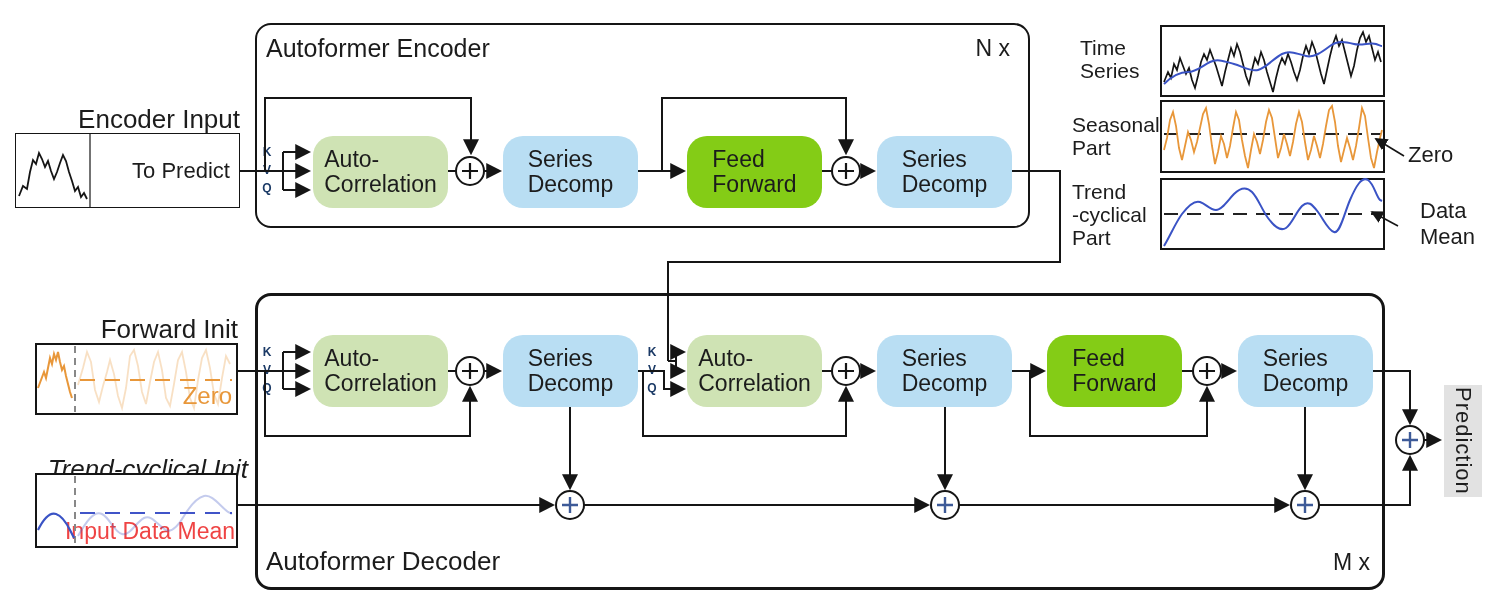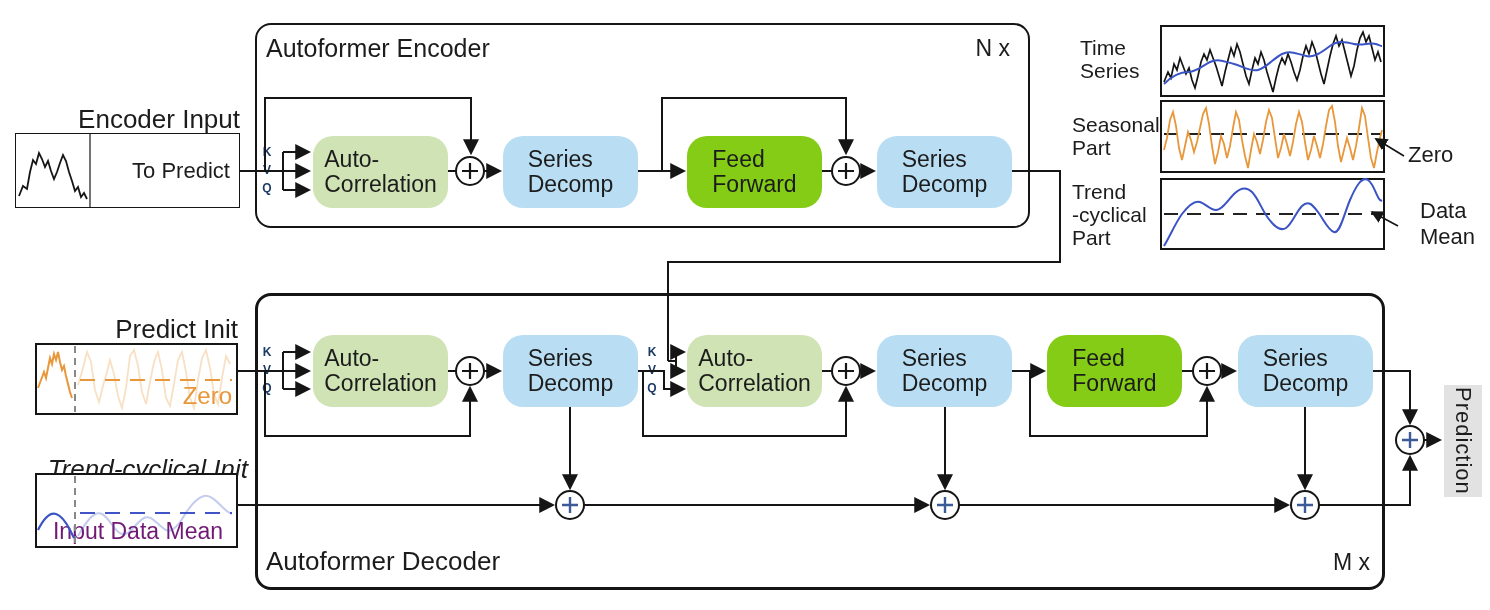--- a/index.html
+++ b/index.html
@@ -88,27 +88,27 @@
 Series</div>
   <div class="panellabel" style="left:1072px;top:113px;width:86px;">Seasonal
 Part</div>
   <div class="panellabel" style="left:1072px;top:180px;width:86px;">Trend
 -cyclical
 Part</div>
   <div class="ann" style="left:1408px;top:142px;">Zero</div>
   <div class="ann" style="left:1402px;top:198px;margin-left:18px;">Data
 Mean</div>
 
-  <div class="smalltitle" style="left:35px;top:314px;width:203px;">Predict Init</div>
+  <div class="smalltitle" style="left:35px;top:314px;width:203px;">Forward Init</div>
   <div class="smallbox" style="left:35px;top:343px;width:203px;height:72px;"></div>
   <div class="ann" style="left:150px;top:382px;width:82px;text-align:right;font-size:24px;color:#e8973a;">Zero</div>
 
   <div class="smalltitle" style="left:25px;top:454px;width:223px;font-style:italic;">Trend-cyclical Init</div>
   <div class="smallbox" style="left:35px;top:473px;width:203px;height:75px;"></div>
-  <div class="ann" style="left:50px;top:518px;width:176px;text-align:center;font-size:23px;color:#701a75;">Input Data Mean</div>
+  <div class="ann" style="left:62px;top:518px;width:176px;text-align:center;font-size:23px;color:#ef4444;">Input Data Mean</div>
 
   <div id="pred">
     <span>Prediction</span>
   </div>
 
   <svg class="overlay" width="1490" height="610" viewBox="0 0 1490 610">
     <defs>
       <marker id="ah" viewBox="0 0 10 10" refX="8.6" refY="5" markerWidth="8" markerHeight="8" orient="auto">
         <path d="M0,0 L10,5 L0,10 Z" fill="#151515"></path>
       </marker>

